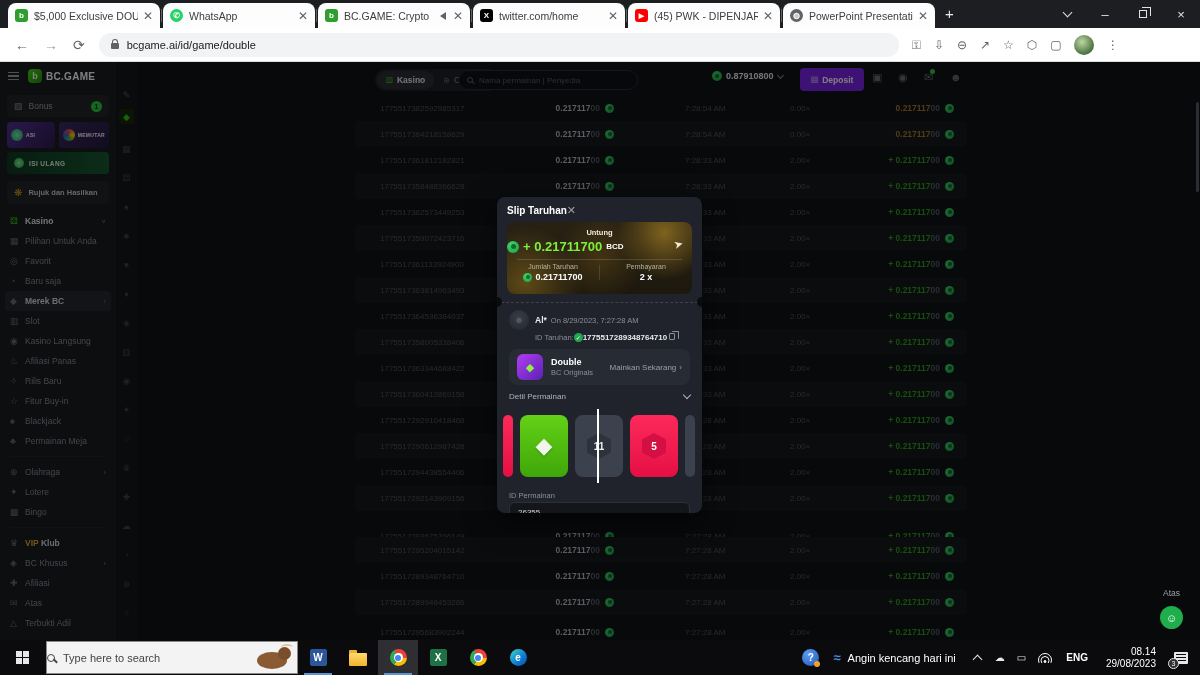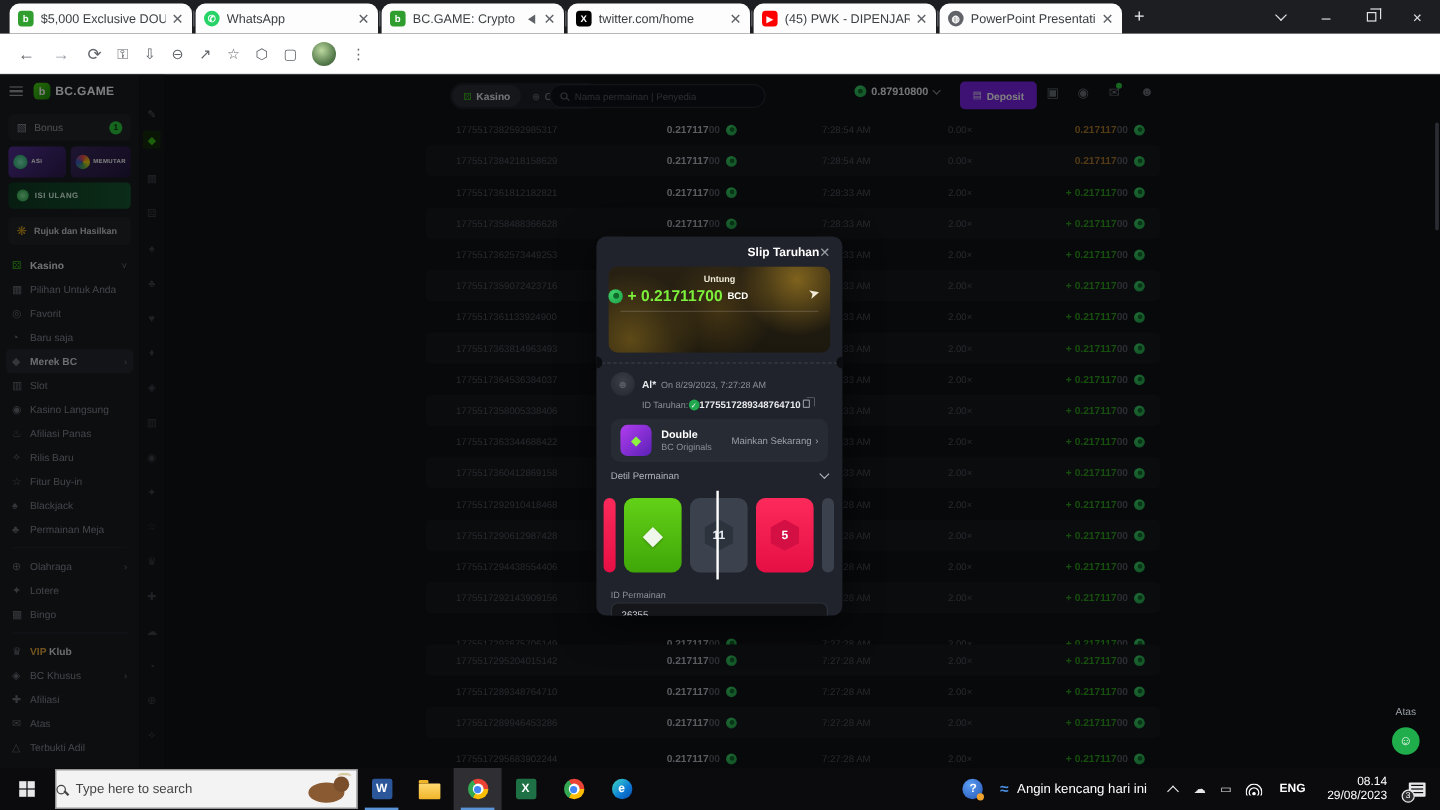--- a/index.html
+++ b/index.html
@@ -124,21 +124,21 @@
 .coin.sm{width:9px;height:9px}
 .coin.sm::after{left:2.5px;top:2.5px}
 
 
 #pagescroll{position:absolute;right:1px;top:40px;width:3px;height:90px;background:#2a2d33;border-radius:2px;z-index:5}
 #backtop{position:absolute;left:1163px;top:526px;font-size:8.5px;color:#9aa0a6;z-index:6}
 #chatfab{position:absolute;left:1160px;top:544px;width:23px;height:23px;border-radius:50%;background:#1fae4b;z-index:6;display:flex;align-items:center;justify-content:center;color:#fff;font-size:11px}
 
 
 #modal{position:absolute;left:497px;top:135px;width:205px;height:316px;background:#20232b;border-radius:8px;z-index:6;overflow:hidden;box-shadow:0 8px 30px rgba(0,0,0,.6)}
-#mtitlebar{display:flex;align-items:center;justify-content:flex-end;padding:7px 10px 5px}
+#mtitlebar{display:flex;align-items:center;justify-content:flex-start;padding:7px 10px 5px}
 #mtitle{font-size:10px;font-weight:bold;color:#fff}
 #mclose{color:#9aa0a6;font-size:11px}
 #banner{margin:0 10px;height:72px;border-radius:8px;position:relative;background:
  radial-gradient(circle at 85% 15%,rgba(214,164,40,.5),transparent 28%),
  radial-gradient(circle at 10% 85%,rgba(214,164,40,.35),transparent 32%),
  radial-gradient(circle at 50% 50%,rgba(150,110,25,.28),transparent 45%),
  linear-gradient(#282113,#1c180e)}
 #untung{text-align:center;font-size:7.5px;font-weight:bold;color:#f0ead8;padding-top:6px}
 #profitrow{display:flex;align-items:center;gap:4px;margin-top:2px}
 .coin.md{width:12px;height:12px}
@@ -284,20 +284,24 @@
   <div class="wc">
       <span class="restore"></span>
     </div>
   <div class="wc">×</div>
 </div>
 
 <div id="toolbar">
   <span class="nicon">←</span>
   <span class="nicon" style="color:#9aa0a6">→</span>
   <span class="nicon">⟳</span>
+  <div id="omnibox">
+    <span class="lock"></span>
+    <span id="urltext">bcgame.ai/id/game/double</span>
+  </div>
   <span class="exticon">⚿</span>
   <span class="exticon">⇩</span>
   <span class="exticon">⊖</span>
   <span class="exticon">↗</span>
   <span class="exticon">☆</span>
   <span class="exticon">⬡</span>
   <span class="exticon">▢</span>
   <span id="avatar"></span>
   <span class="exticon">⋮</span>
 </div>
@@ -766,20 +770,34 @@
     </div>
     <div id="banner">
       <div id="untung">Untung</div>
       <div id="profitrow">
         <span class="coin md"></span>
         <span id="profitval">+ 0.21711700</span>
         <span id="profitcur">BCD</span>
       </div>
       <span id="share">➤</span>
       <div id="bdiv"></div>
+      <div id="bcols">
+        <div class="bcol">
+          <span class="bl">Jumlah Taruhan</span>
+          <span class="bv">
+              <span class="coin sm"></span>
+              <span>0.21711700</span>
+            </span>
+        </div>
+        <div id="bvline"></div>
+        <div class="bcol">
+          <span class="bl">Pembayaran</span>
+          <span class="bv">2 x</span>
+        </div>
+      </div>
     </div>
     <div id="ticket">
         <i class="l"></i>
         <i class="r"></i>
       </div>
     <div id="userblk">
       <div id="urow1">
         <span id="uavatar">☻</span>
         <span id="uname">Al*</span>
         <span id="umeta">On 8/29/2023, 7:27:28 AM</span>

